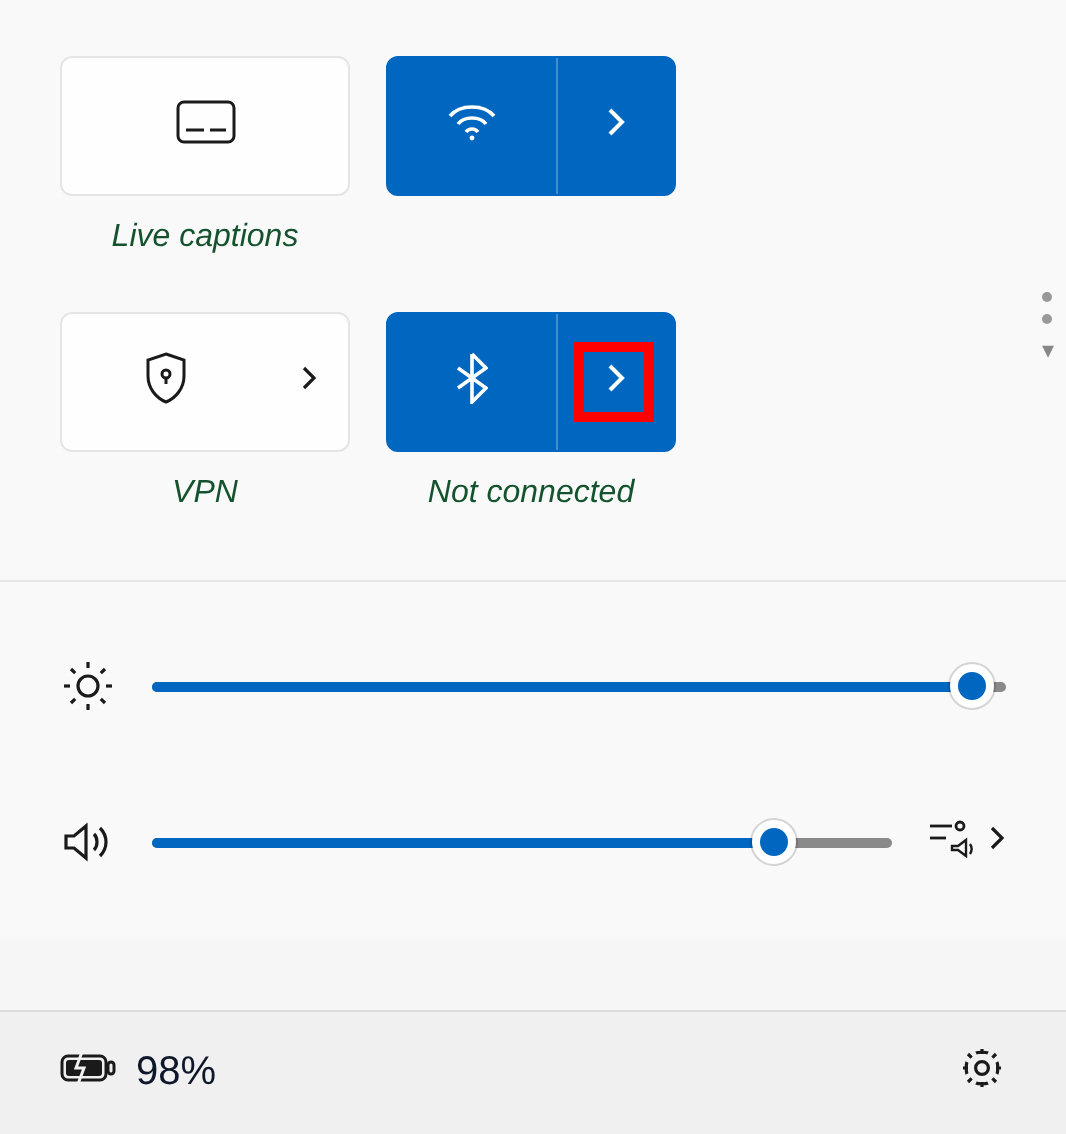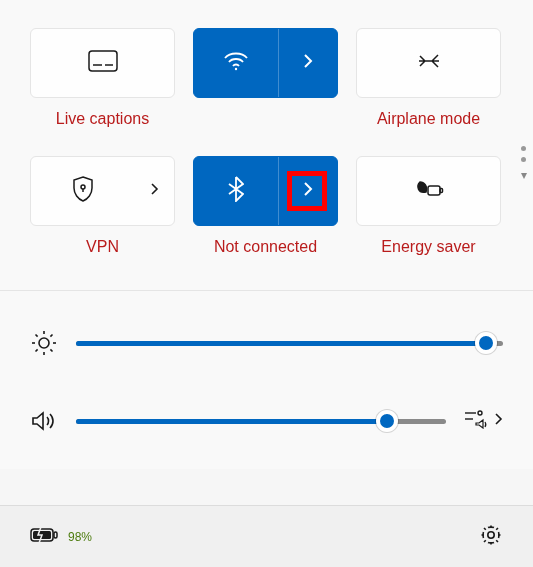--- a/index.html
+++ b/index.html
@@ -65,23 +65,24 @@
   .tile.split .tile-expand {
     width: 58px;
     display: flex;
     align-items: center;
     justify-content: center;
     height: 100%;
   }
   .tile-label {
     margin-top: 12px;
     font-size: 16px;
-    color: #b91c1c;
+    color: #14532d;
     text-align: right;
     white-space: nowrap;
+    font-style: italic;
   }
   .tile-row + .tile-row {
     margin-top: 28px;
   }
 
   .highlight-box {
     position: absolute;
     border: 5px solid #ff0000;
     pointer-events: none;
     width: 40px;
@@ -154,22 +155,22 @@
     border-top: 1px solid #dcdcdc;
     display: flex;
     align-items: center;
     padding: 0 30px;
     justify-content: space-between;
   }
   .battery-group {
     display: flex;
     align-items: center;
     gap: 10px;
-    font-size: 12px;
-    color: #4d7c0f;
+    font-size: 20px;
+    color: #0f172a;
   }
 
   .edge-dots {
     position: absolute;
     right: 6px;
     top: 146px;
     display: flex;
     flex-direction: column;
     align-items: center;
     gap: 6px;
@@ -220,30 +221,20 @@
           <div class="tile-expand">
             <span>
               <svg width="12" height="18" viewBox="0 0 12 18" fill="none" stroke="#fff" stroke-width="2">
                 <path d="M3 3 L9 9 L3 15"></path>
               </svg>
             </span>
           </div>
         </div>
       </div>
 
-      <div class="tile-group">
-        <div class="tile">
-          <span>
-            <svg width="26" height="22" viewBox="0 0 26 22" fill="none" stroke="#1a1a1a" stroke-width="1.5">
-              <path d="M3 11 L23 11 M16 11 L22 5 M16 11 L22 17 M9 11 L4 6 M9 11 L4 16"></path>
-            </svg>
-          </span>
-        </div>
-        <div class="tile-label">Airplane mode</div>
-      </div>
 
     </div>
 
     <div class="tile-row">
 
       <div class="tile-group">
         <div class="tile split">
           <div class="tile-main" style="border-right:none;">
             <span>
               <svg width="22" height="26" viewBox="0 0 22 26" fill="none" stroke="#1a1a1a" stroke-width="1.5">
@@ -278,32 +269,20 @@
               <svg width="12" height="18" viewBox="0 0 12 18" fill="none" stroke="#fff" stroke-width="2">
                 <path d="M3 3 L9 9 L3 15"></path>
               </svg>
             </span>
             <div class="highlight-box" style="left:8px; top:14px;"></div>
           </div>
         </div>
         <div class="tile-label">Not connected</div>
       </div>
 
-      <div class="tile-group">
-        <div class="tile">
-          <span>
-            <svg width="30" height="22" viewBox="0 0 30 22" fill="none" stroke="#1a1a1a" stroke-width="1.5">
-              <path d="M6 4 C 2 8, 4 16, 12 14 C 14 8, 10 4, 6 4 Z" fill="#1a1a1a"></path>
-              <rect x="14" y="8" width="12" height="9" rx="2"></rect>
-              <rect x="26" y="10.5" width="2.5" height="4" rx="1"></rect>
-            </svg>
-          </span>
-        </div>
-        <div class="tile-label">Energy saver</div>
-      </div>
 
     </div>
 
   </div>
 
   <div class="sliders-area">
 
     <div class="slider-row">
       <div class="slider-icon">
         <svg width="26" height="26" viewBox="0 0 26 26" fill="none" stroke="#1a1a1a" stroke-width="1.6">

